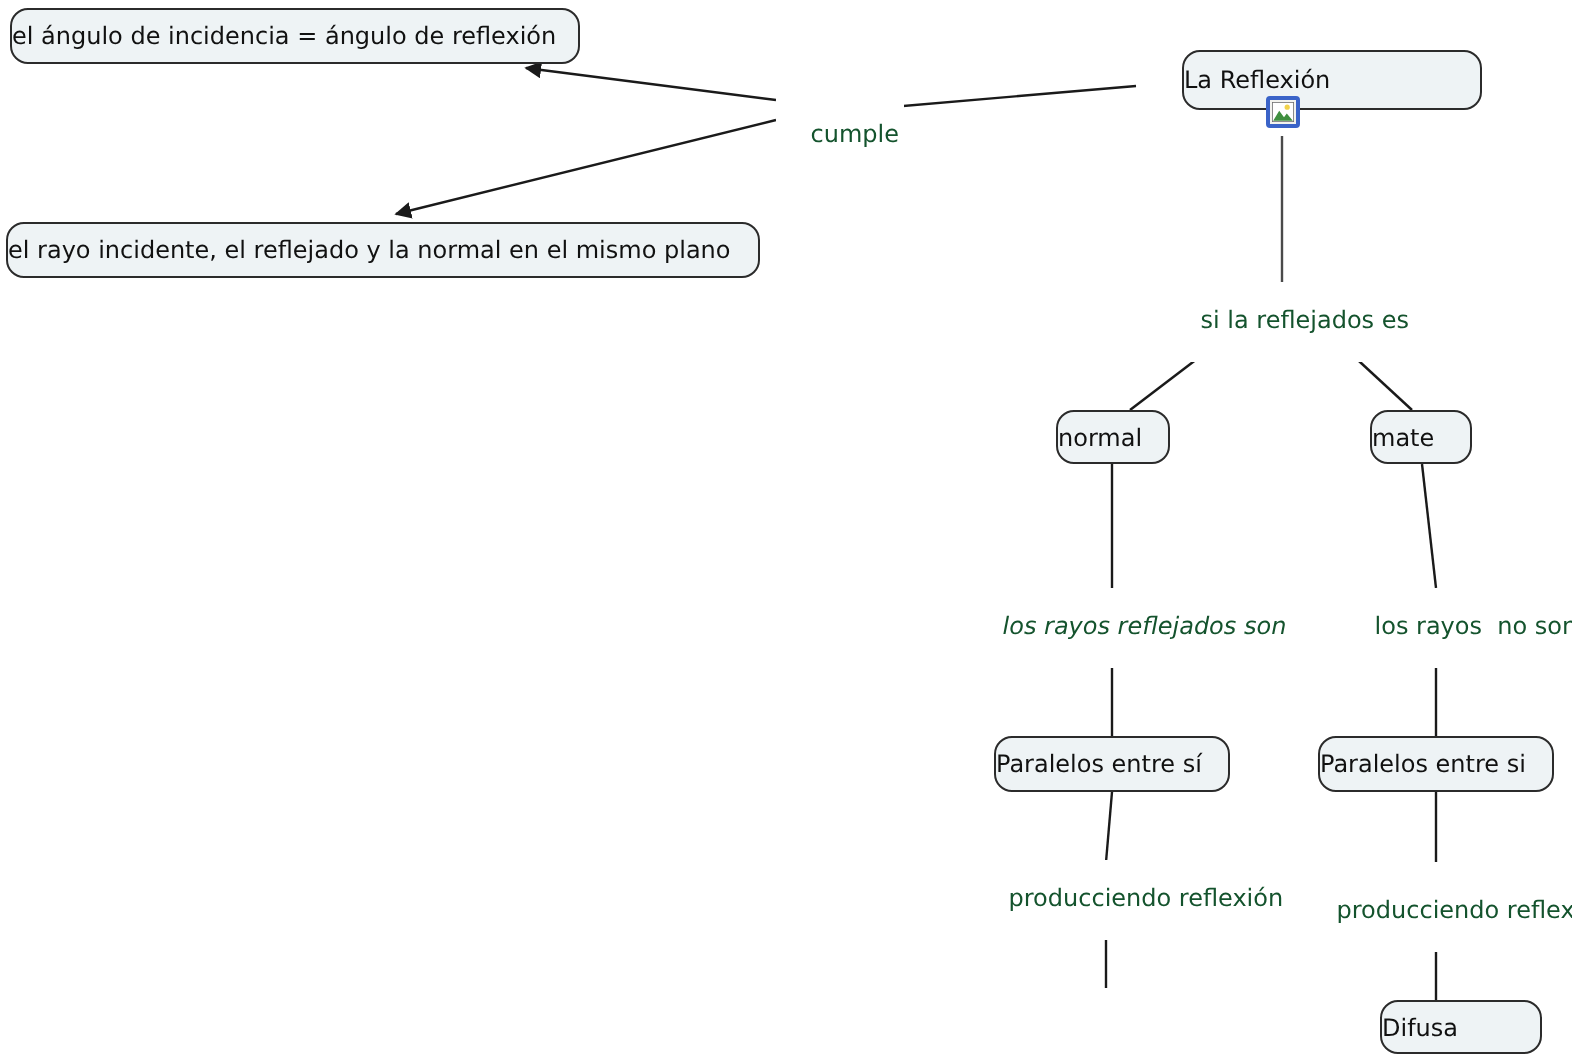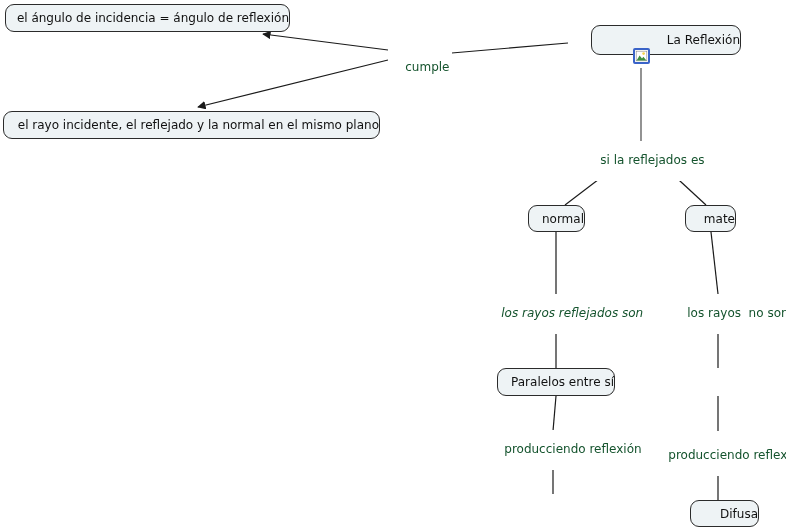--- a/index.html
+++ b/index.html
@@ -27,21 +27,21 @@
     pointer-events: none;
   }
   .node {
     position: absolute;
     box-sizing: border-box;
     background: #eef3f5;
     border: 1px solid #2b2b2b;
     border-radius: 9px;
     display: flex;
     align-items: center;
-    justify-content: flex-end;
+    justify-content: flex-start;
     font-family: "DejaVu Sans", sans-serif;
     font-size: 12px;
     color: #111111;
     white-space: nowrap;
     line-height: 1;
   }
   .linklabel {
     position: absolute;
     font-family: "DejaVu Sans", sans-serif;
     font-size: 12px;
@@ -130,23 +130,26 @@
   </div>
 
   <div class="node" style="left:685px; top:205px; width:51px; height:27px;">
     <span>mate</span>
   </div>
 
   <div class="node" style="left:497px; top:368px; width:118px; height:28px;">
     <span>Paralelos entre sí</span>
   </div>
 
+  <div class="node" style="left:659px; top:368px; width:118px; height:28px;">
+    <span>Paralelos entre si</span>
+  </div>
 
 
-  <div class="node" style="left:690px; top:500px; width:69px; height:27px;">
+  <div class="node" style="left:690px; top:500px; width:81px; height:27px;">
     <span>Difusa</span>
   </div>
 
   <div class="linklabel" style="left:388px; top:48px;">
     <span>cumple</span>
   </div>
 
   <div class="linklabel" style="left:583px; top:141px;">
     <span>si la reflejados es</span>
   </div>

